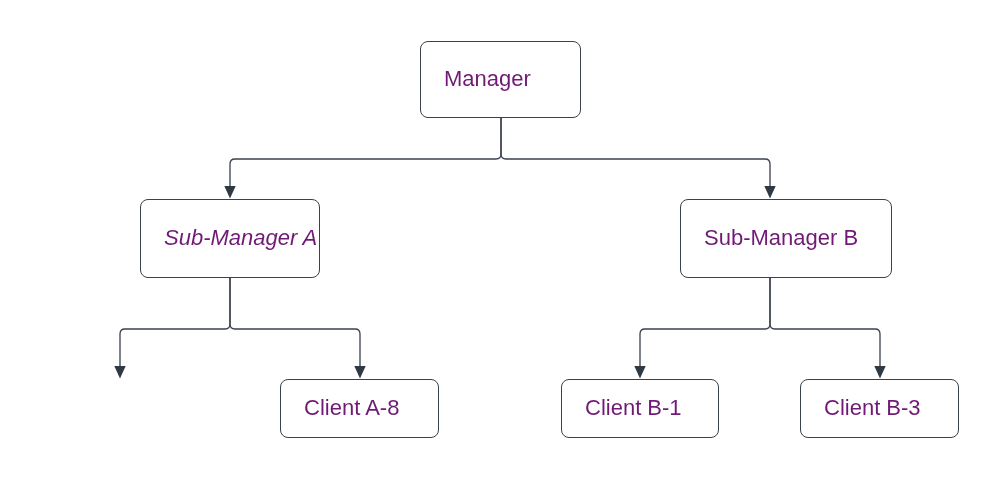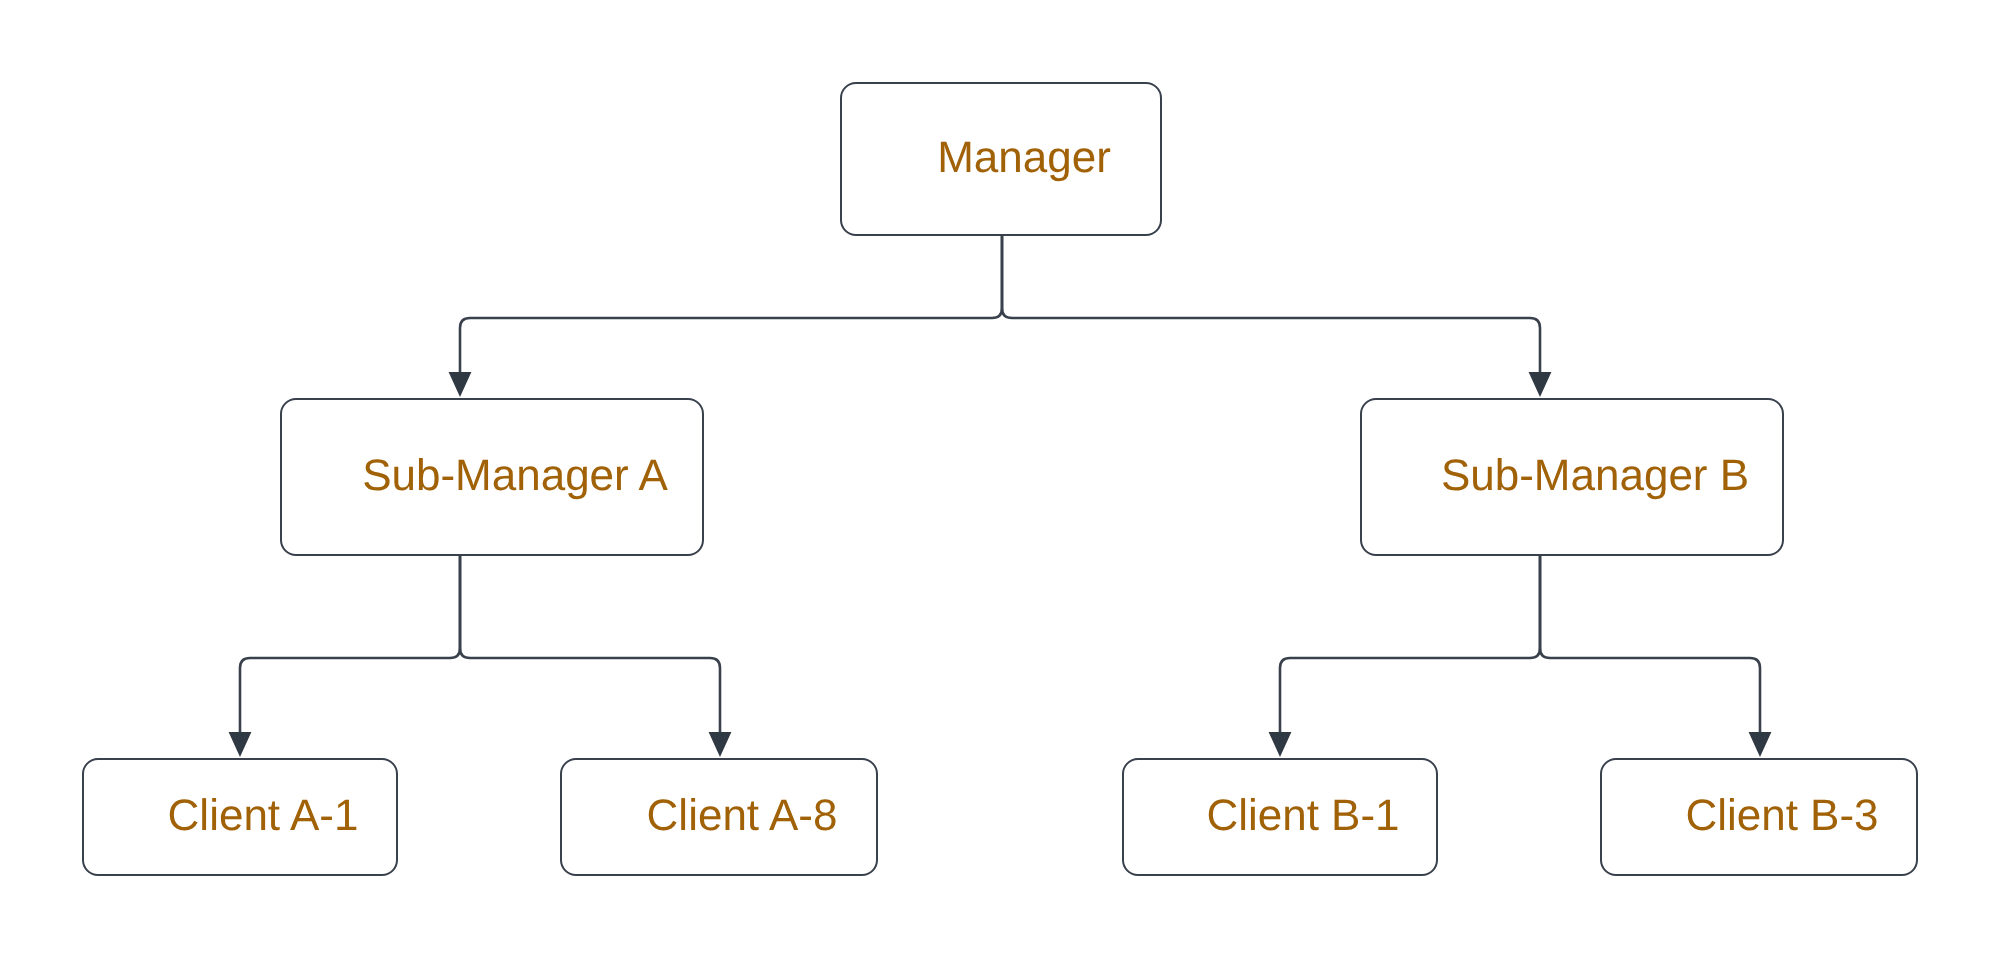--- a/index.html
+++ b/index.html
@@ -17,30 +17,30 @@
     width: 1000px; height: 480px;
   }
   .node {
     position: absolute;
     box-sizing: border-box;
     background: #ffffff;
     border: 1.3px solid #39414d;
     border-radius: 8px;
     display: flex;
     align-items: center;
-    justify-content: center;
-    color: #a16207;
+    justify-content: flex-start;
+    color: #701a75;
     font-size: 22px;
     line-height: 1.2;
     white-space: nowrap;
     text-align: center;
     padding-left: 23px;
   }
   #n-manager { left: 420px; top: 41px;  width: 161px; height: 77px; }
-  #n-sub-a   { left: 140px; top: 199px; width: 212px; height: 79px; }
+  #n-sub-a   { left: 140px; top: 199px; width: 180px; height: 79px; font-style: italic; }
   #n-sub-b   { left: 680px; top: 199px; width: 212px; height: 79px; }
   #n-a1      { left: 41px;  top: 379px; width: 158px; height: 59px; }
   #n-a2      { left: 280px; top: 379px; width: 159px; height: 59px; }
   #n-b1      { left: 561px; top: 379px; width: 158px; height: 59px; }
   #n-b2      { left: 800px; top: 379px; width: 159px; height: 59px; }
 </style>
 </head>
 <body>
 
 <div id="canvas">
@@ -68,23 +68,20 @@
 
   <div id="n-manager" class="node">
     <span>Manager</span>
   </div>
   <div id="n-sub-a" class="node">
     <span>Sub-Manager A</span>
   </div>
   <div id="n-sub-b" class="node">
     <span>Sub-Manager B</span>
   </div>
-  <div id="n-a1" class="node">
-    <span>Client A-1</span>
-  </div>
   <div id="n-a2" class="node">
     <span>Client A-8</span>
   </div>
   <div id="n-b1" class="node">
     <span>Client B-1</span>
   </div>
   <div id="n-b2" class="node">
     <span>Client B-3</span>
   </div>
 

